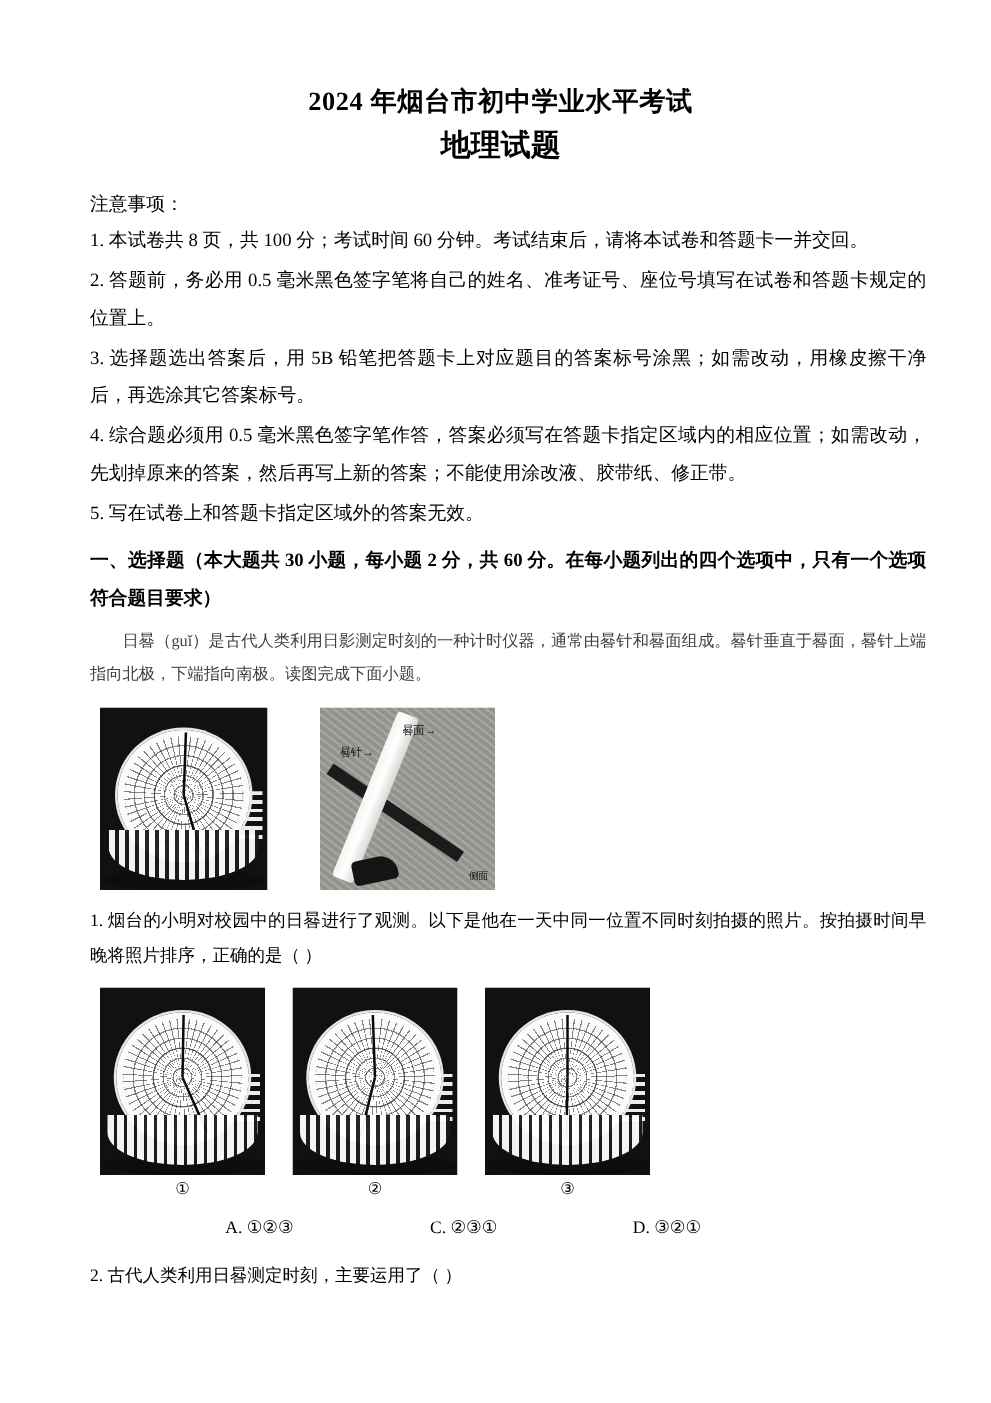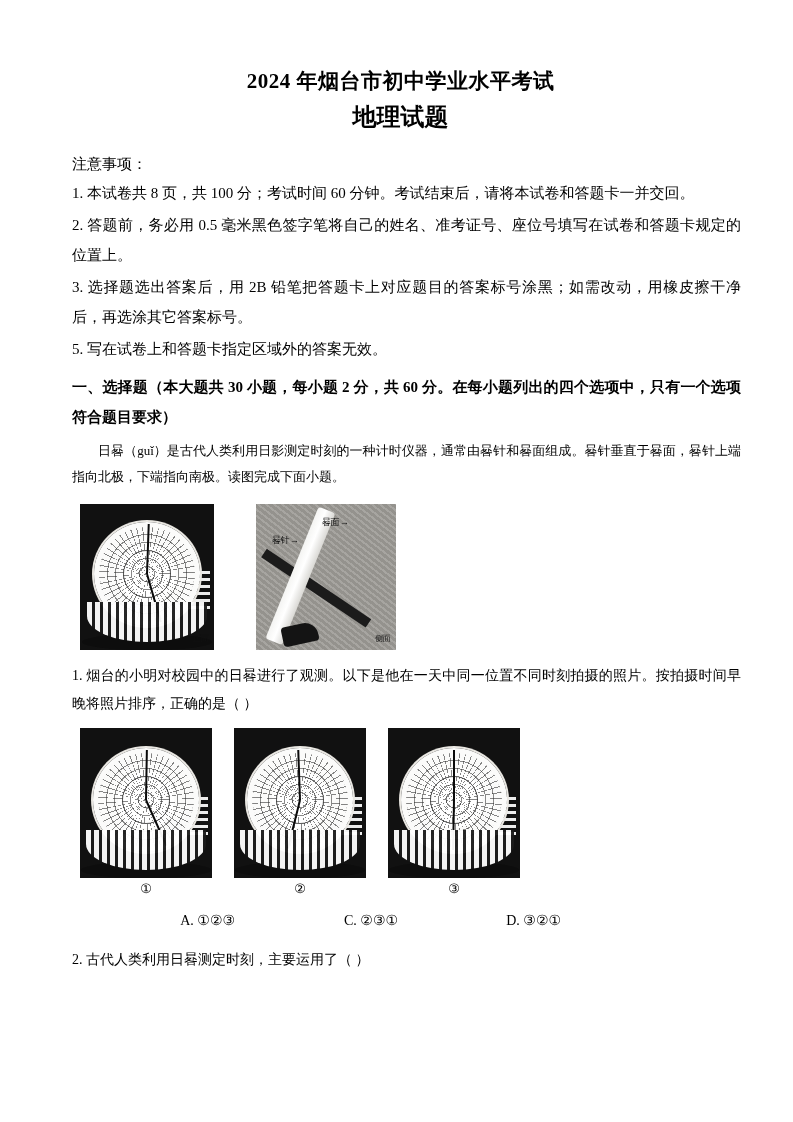--- a/index.html
+++ b/index.html
@@ -59,21 +59,21 @@
     line-height: 30px;
     margin-top: 8px;
     text-align: justify;
   }
   .stem-para {
     font-size: 13px;
     line-height: 26px;
     text-indent: 26px;
     text-align: justify;
     margin-top: 6px;
-    color: #000000;
+    color: #404040;
   }
   .question-text {
     font-size: 14px;
     line-height: 28px;
     text-align: justify;
   }
   .q-gap-top { margin-top: 12px; }
 
   
   .fig-row-top {
@@ -289,21 +289,22 @@
     <div class="exam-title">2024 年烟台市初中学业水平考试</div>
     <div class="subject-title">地理试题</div>
   </div>
 
   <div class="content">
 
     <div class="notice-head">注意事项：</div>
 
     <div class="notice-item">1. 本试卷共 8 页，共 100 分；考试时间 60 分钟。考试结束后，请将本试卷和答题卡一并交回。</div>
     <div class="notice-item">2. 答题前，务必用 0.5 毫米黑色签字笔将自己的姓名、准考证号、座位号填写在试卷和答题卡规定的位置上。</div>
-    <div class="notice-item">3. 选择题选出答案后，用 2B 铅笔把答题卡上对应题目的答案标号涂黑；如需改动，用橡皮擦干净后，再选涂其它答案标号。</div>
+    <div class="notice-item">3. 选择题选出答案后，用 5B 铅笔把答题卡上对应题目的答案标号涂黑；如需改动，用橡皮擦干净后，再选涂其它答案标号。</div>
+    <div class="notice-item">4. 综合题必须用 0.5 毫米黑色签字笔作答，答案必须写在答题卡指定区域内的相应位置；如需改动，先划掉原来的答案，然后再写上新的答案；不能使用涂改液、胶带纸、修正带。</div>
     <div class="notice-item">5. 写在试卷上和答题卡指定区域外的答案无效。</div>
 
     <div class="section-head">一、选择题（本大题共 30 小题，每小题 2 分，共 60 分。在每小题列出的四个选项中，只有一个选项符合题目要求）</div>
 
     <div class="stem-para">日晷（guǐ）是古代人类利用日影测定时刻的一种计时仪器，通常由晷针和晷面组成。晷针垂直于晷面，晷针上端指向北极，下端指向南极。读图完成下面小题。</div>
 
     <div class="fig-row-top">
 
       <div class="photo photo-a">
         <div class="sd-bg"></div>

